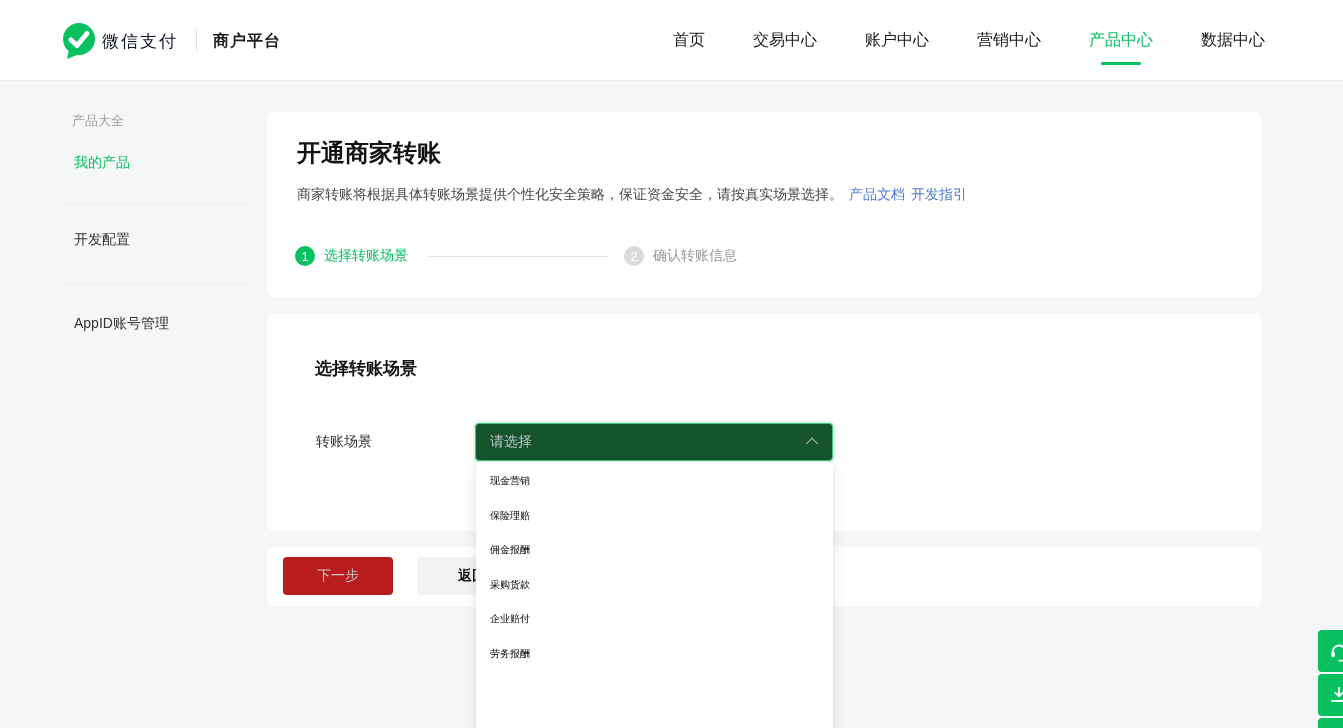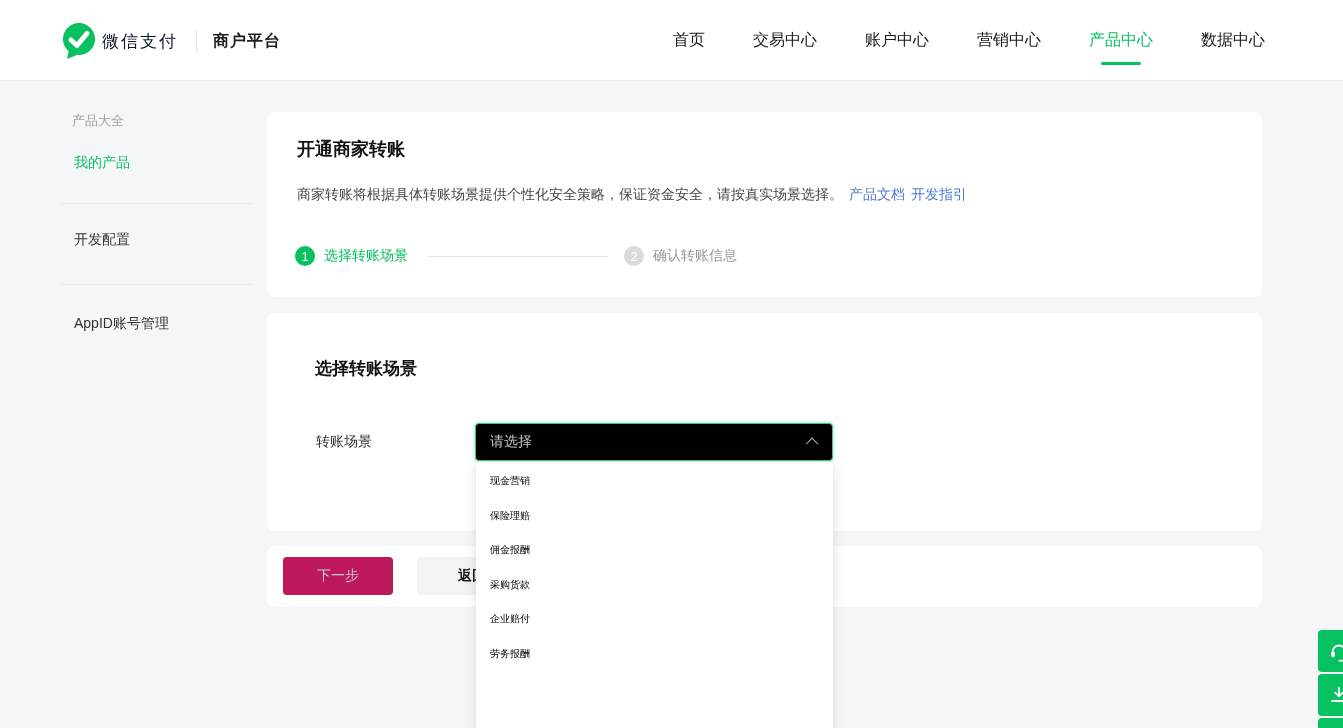--- a/index.html
+++ b/index.html
@@ -30,48 +30,48 @@
   .side-item.active { color:#07c160; }
   .side-item-0 { top:72px; }
   .side-item-1 { top:149px; }
   .side-item-2 { top:233px; }
   .side-divider { position:absolute; left:0; width:193px; height:1px; background:#ececec; }
   .side-div-0 { top:121px; }
   .side-div-1 { top:202px; }
   
   .card { position:absolute; left:267px; width:995px; background:#fff; border-radius:8px; }
   .card-intro { top:112px; height:185px; }
-  .intro-title { position:absolute; top:25px; left:30px; font-size:18px; font-weight:700; color:#121212; }
+  .intro-title { position:absolute; top:25px; left:30px; font-size:24px; font-weight:700; color:#121212; }
   .intro-desc { position:absolute; top:74px; left:30px; font-size:14px; color:#484848; }
   .intro-link { color:#4e7bce; cursor:pointer; margin-left:6px; }
   
   .steps { position:absolute; top:133px; left:28px; display:flex; align-items:center; height:22px; }
   .step-circle { width:20px; height:20px; border-radius:50%; display:flex; align-items:center;
     justify-content:center; font-size:13px; color:#fff; }
   .step-circle.green { background:#07c160; }
   .step-circle.gray  { background:#d9dbdd; }
   .step-label { font-size:14px; margin-left:9px; white-space:nowrap; }
   .step-label.green { color:#07c160; }
   .step-label.gray  { color:#979797; }
   .step-line { width:180px; height:1px; background:#e4e4e4; margin:0 16px 0 20px; }
   
   .card-form { top:313px; height:218px; }
   .form-title { position:absolute; top:44px; left:48px; font-size:17px; font-weight:700; color:#121212; }
   .form-label { position:absolute; top:433px; left:316px; font-size:14px; color:#333; z-index:6; }
-  .select-box { position:absolute; top:423px; left:475px; width:358px; height:38px; background:#000000;
+  .select-box { position:absolute; top:423px; left:475px; width:358px; height:38px; background:#14532d;
     border:1px solid #3ec778; border-radius:4px; box-shadow:0 0 0 2px rgba(7,193,96,0.14);
     display:flex; align-items:center; padding:0 14px; cursor:pointer; z-index:8; }
   .select-placeholder { font-size:14px; color:#bfc4cc; flex:1; }
   .chevron-up { width:9px; height:9px; border-left:1.5px solid #b9bec6; border-top:1.5px solid #b9bec6;
     transform:rotate(45deg) translateY(2px); }
   
   .card-actions { top:546px; height:61px; }
   .btn { position:absolute; top:11px; height:38px; width:110px; border:none; border-radius:4px;
     font-size:14px; font-family:"Liberation Sans", sans-serif; cursor:pointer; }
-  .btn-next { left:16px; background:#be185d; color:#c6c9cd; cursor:not-allowed; }
+  .btn-next { left:16px; background:#b91c1c; color:#c6c9cd; cursor:not-allowed; }
   .btn-back { left:150px; background:#f2f3f5; color:#181818; font-weight:700; }
   
   .dropdown { position:absolute; top:462px; left:476px; width:357px; height:300px; background:#fff;
     border-radius:4px; box-shadow:0 3px 14px rgba(0,0,0,0.12), 0 0 1px rgba(0,0,0,0.08);
     padding-top:2px; z-index:20; }
   .dd-item { height:34.5px; line-height:34.5px; padding-left:14px; font-size:10px; color:#000000;
     cursor:pointer; white-space:nowrap; }
   
   .floating { position:absolute; left:1318px; top:630px; z-index:30; }
   .float-btn { width:42px; height:42px; background:#07c160; border-radius:4px 0 0 4px;

